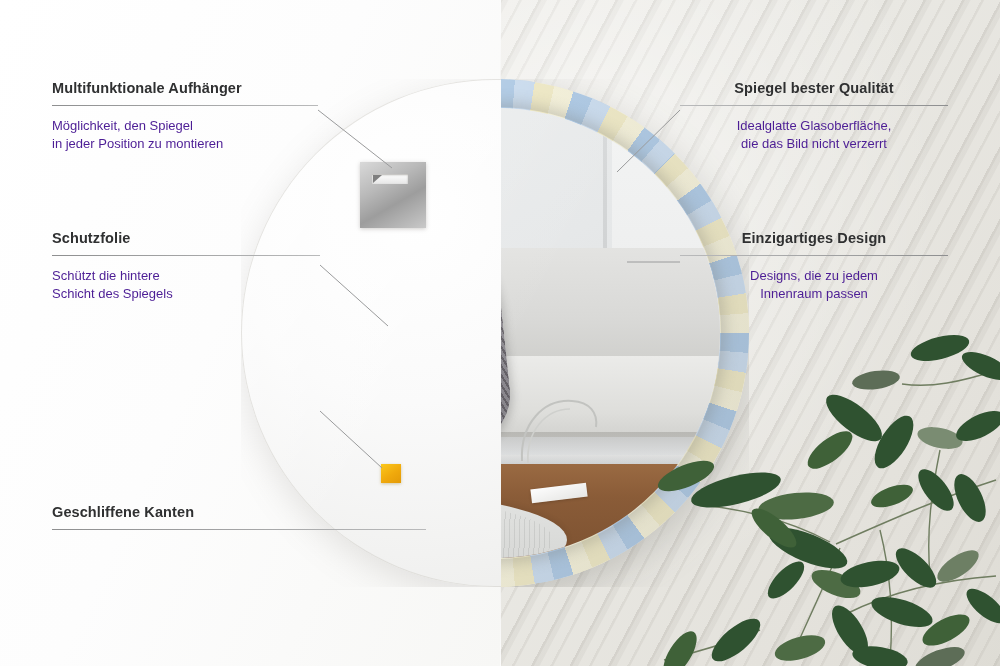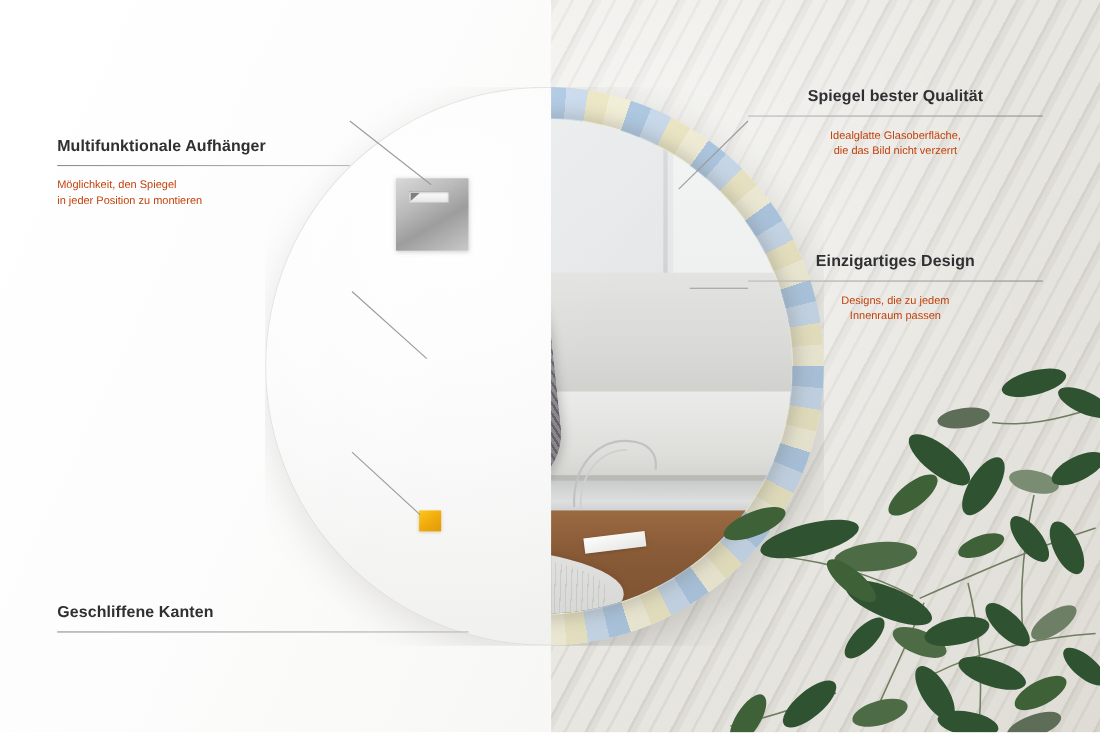--- a/index.html
+++ b/index.html
@@ -114,22 +114,22 @@
   .hanger .slot:before{content:"";position:absolute;left:1px;top:1px;width:9px;height:8px;
     background:#7f7f7f;clip-path:polygon(0 0,100% 0,0 100%);}
   .spacer{position:absolute;left:381px;top:464px;width:20px;height:19px;
     background:linear-gradient(145deg,#fbc81c 0%,#f0a90c 55%,#e39a07 100%);
     box-shadow:0 1px 3px rgba(140,110,10,.35);}
 
   
   .callout{position:absolute;}
   .callout h3{margin:0 0 9px 0;font-size:14.5px;font-weight:700;color:#2f3031;letter-spacing:.1px;}
   .callout .rule{height:1px;background:linear-gradient(90deg,#8e8f90,#b9babb);margin-bottom:11px;}
-  .callout p{margin:0;font-size:10px;line-height:1.42;color:#c2410c;font-weight:400;}
-  .left-co{text-align:left;margin-top:45px;}
+  .callout p{margin:0;font-size:13px;line-height:1.42;color:#4c1d95;font-weight:400;}
+  .left-co{text-align:left;}
   .right-co{text-align:center;}
   .right-co .rule{background:linear-gradient(270deg,#8e8f90,#b9babb);}
 
   
   .leads{position:absolute;left:0;top:0;width:1000px;height:666px;pointer-events:none;}
 
   
   .foliage{position:absolute;left:640px;top:330px;width:360px;height:336px;pointer-events:none;}
 </style>
 </head>
@@ -191,20 +191,26 @@
     </g>
   </svg>
 
   <div class="callout left-co" style="left:52px;top:80px;width:266px;">
     <h3>Multifunktionale Aufhänger</h3>
     <div class="rule"></div>
     <p style="white-space:pre-line">Möglichkeit, den Spiegel
 in jeder Position zu montieren</p>
   </div>
 
+  <div class="callout left-co" style="left:52px;top:230px;width:268px;">
+    <h3>Schutzfolie</h3>
+    <div class="rule"></div>
+    <p style="white-space:pre-line">Schützt die hintere
+Schicht des Spiegels</p>
+  </div>
 
 
   <div class="callout left-co" style="left:52px;top:504px;width:374px;">
     <h3>Geschliffene Kanten</h3>
     <div class="rule"></div>
   </div>
 
   <div class="callout right-co" style="left:680px;top:80px;width:268px;">
     <h3>Spiegel bester Qualität</h3>
     <div class="rule"></div>

